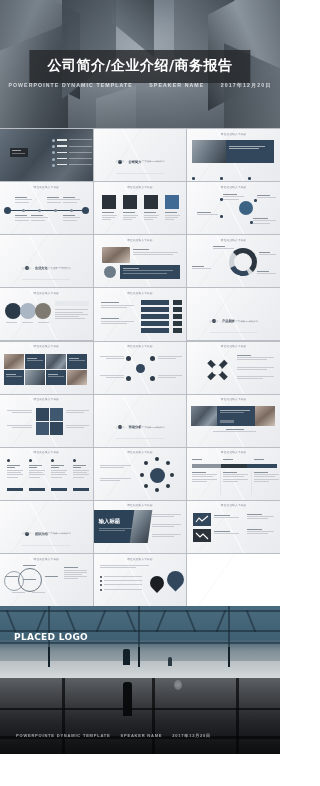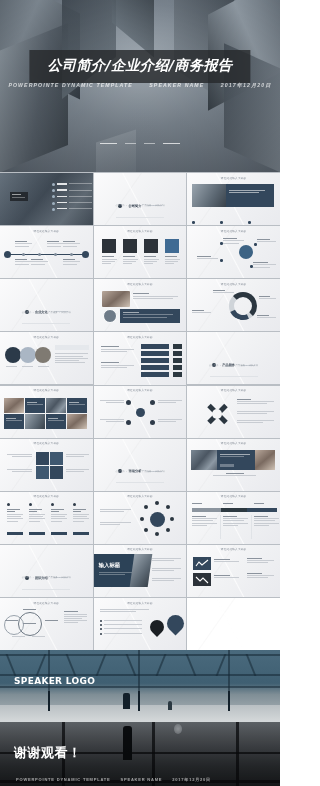--- a/index.html
+++ b/index.html
@@ -6,24 +6,23 @@
   html, body {
     width: 280px; height: 786px;
     background: #ffffff;
     font-family: "Liberation Sans", sans-serif;
     overflow: hidden;
   }
   .page { position: relative; width: 280px; height: 786px; }
 
   
   .hero {
-    position: relative; width: 280px; height: 172px;
+    position: relative; width: 280px; height: 128px;
     overflow: hidden;
     background: linear-gradient(170deg,#7e8a95 0%,#6d7a87 28%,#8d98a2 55%,#59646f 100%);
-    font-style: italic;
   }
   .hero-photo { position: absolute; inset: 0; }
   .sky {
     position: absolute; inset: 0;
     background:
       radial-gradient(ellipse at 50% 38%, rgba(186,196,205,.95) 0%, rgba(141,152,163,.75) 42%, rgba(92,102,113,.85) 100%),
       linear-gradient(180deg,#5d6874 0%, #93a0ab 40%, #7b8792 100%);
   }
   .bld { position: absolute; background: linear-gradient(110deg,#4e5861,#848f99 45%,#39424b); }
   .b1 { left:-16px; top:-10px; width:96px; height:86px; transform: skewY(26deg); }
@@ -839,36 +838,35 @@
       <i style="left:48px;top:0;width:2px;height:44px"></i>
       <i style="left:138px;top:0;width:2px;height:44px"></i>
       <i style="left:228px;top:0;width:2px;height:44px"></i>
     </div>
     <div class="lb-ground"></div>
     <div class="lb-pillar" style="left:48px"></div>
     <div class="lb-pillar" style="left:138px"></div>
     <div class="lb-pillar" style="left:228px"></div>
     <div class="lb-person"></div>
     <div class="lb-person2"></div>
-    <div class="logo-text">SPEAKER LOGO</div>
+    <div class="logo-text">PLACED LOGO</div>
   </div>
 
   <div class="closing">
     <div class="cl-bg"></div>
     <div class="cl-win">
       <i style="left:62px;top:0;width:2.5px;bottom:0"></i>
       <i style="left:152px;top:0;width:2.5px;bottom:0"></i>
       <i style="left:236px;top:0;width:2.5px;bottom:0"></i>
       <i style="left:0;right:0;top:30px;height:2px"></i>
       <i style="left:0;right:0;top:58px;height:2.5px"></i>
     </div>
     <div class="cl-person"></div>
     <div class="cl-lamp"></div>
     <div class="cl-dark"></div>
-    <div class="cl-cn">谢谢观看！</div>
     <div class="cl-meta">
       <span>POWERPOINTE DYNAMIC TEMPLATE</span>
       <span>SPEAKER NAME</span>
       <span>2017年12月20日</span>
     </div>
   </div>
 
 </div>
 
 </body></html>

